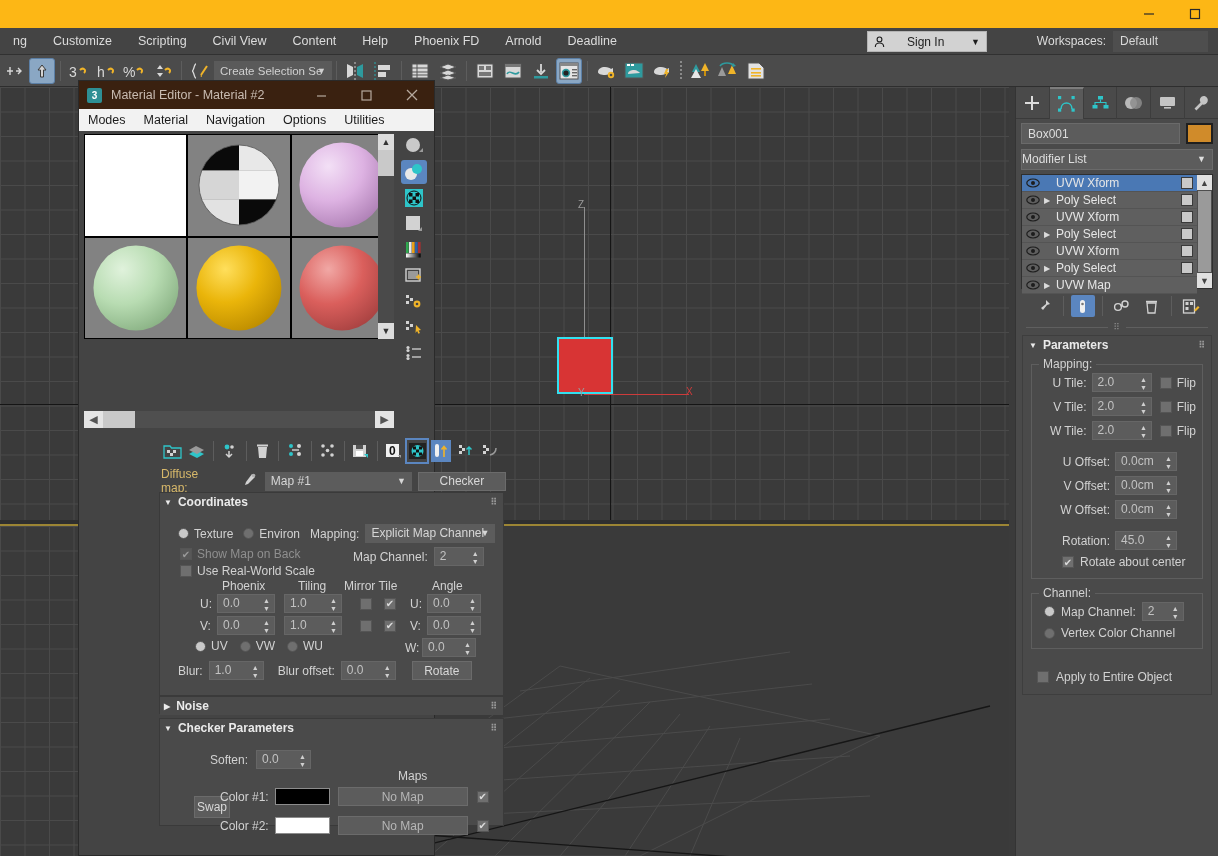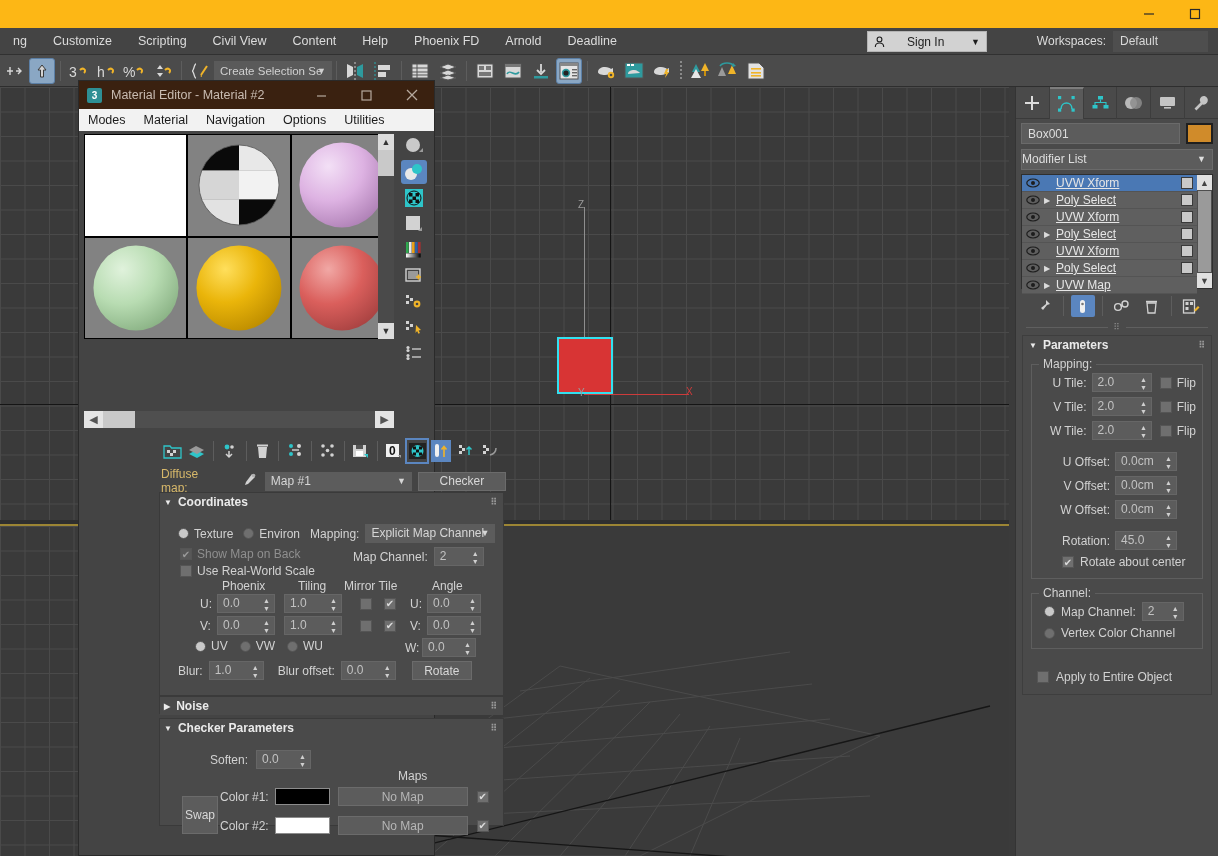--- a/index.html
+++ b/index.html
@@ -139,21 +139,21 @@
   .modlist{ margin:3px 5px 0; height:21px; background:#5c5c5c; border:1px solid #6a6a6a;
     color:#dedede; font-size:12px; line-height:19px; padding-left:0; position:relative; }
   .modlist .cv{ position:absolute; right:6px; top:0; font-size:9px; }
   .stack{ margin:4px 5px 0; height:115px; background:#5f5f5f; border:1px solid #2f2f2f; display:flex; }
   .stack-list{ flex:1; }
   .srow{ height:17px; display:flex; align-items:center; font-size:12px; color:#e6e6e6;
     background:#5f5f5f; border-bottom:1px solid #545454; }
   .srow.sel{ background:#4a78b4; }
   .srow .eye{ width:22px; display:flex; justify-content:center; }
   .srow .tri{ width:12px; font-size:8px; color:#dcdcdc; }
-  .srow .nm{ flex:1;text-decoration:underline; }
+  .srow .nm{ flex:1; }
   .srow .box{ width:12px;height:12px;background:#c9c9c9;border:1px solid #3a3a3a;margin-right:4px; }
   .stack-sb{ width:15px; background:#4e4e4e; display:flex; flex-direction:column; }
   .sbbtn{ height:15px; background:#e0e0e0; color:#444; display:flex; align-items:center;
     justify-content:center; font-size:9px; }
   .sbthumb{ flex:1; background:#9a9a9a; margin:1px; }
   .stack-tools{ display:flex; align-items:center; justify-content:center; height:26px; margin-top:4px; }
   .stbtn{ width:24px;height:22px;display:flex;align-items:center;justify-content:center;margin:0 3px;}
   .stbtn.sel{ background:#5b86c0; border-radius:2px; }
   .divider{ margin:4px 10px; height:8px; display:flex; align-items:center; justify-content:center; }
   .divider .ln{ flex:1; height:1px; background:#5f5f5f; }
@@ -867,21 +867,21 @@
           <span class="txt">Soften:</span>
           <span class="fld" style="width:55px;margin-left:8px">
             <span>0.0</span>
             <span class="spin">
                 <span>▲</span>
                 <span>▼</span>
               </span></span>
         </div>
         <div class="txt" style="position:absolute;left:238px;top:32px">Maps</div>
 
-        <div class="btn" style="position:absolute;left:22px;top:59px;width:36px;height:38px">Swap</div>
+        <div class="btn" style="position:absolute;left:34px;top:59px;width:36px;height:22px">Swap</div>
 
         <div style="position:absolute;left:60px;top:50px;display:flex;align-items:center;">
           <span class="txt">Color #1:</span>
           <span style="width:55px;height:17px;background:#000;border:1px solid #8c8c8c;margin-left:6px"></span>
           <span class="btn" style="width:130px;height:19px;margin-left:8px;color:#b6b6b6">No Map</span>
           <span class="cb on" style="margin-left:9px"></span>
         </div>
 
         <div style="position:absolute;left:60px;top:79px;display:flex;align-items:center;">
           <span class="txt">Color #2:</span>

